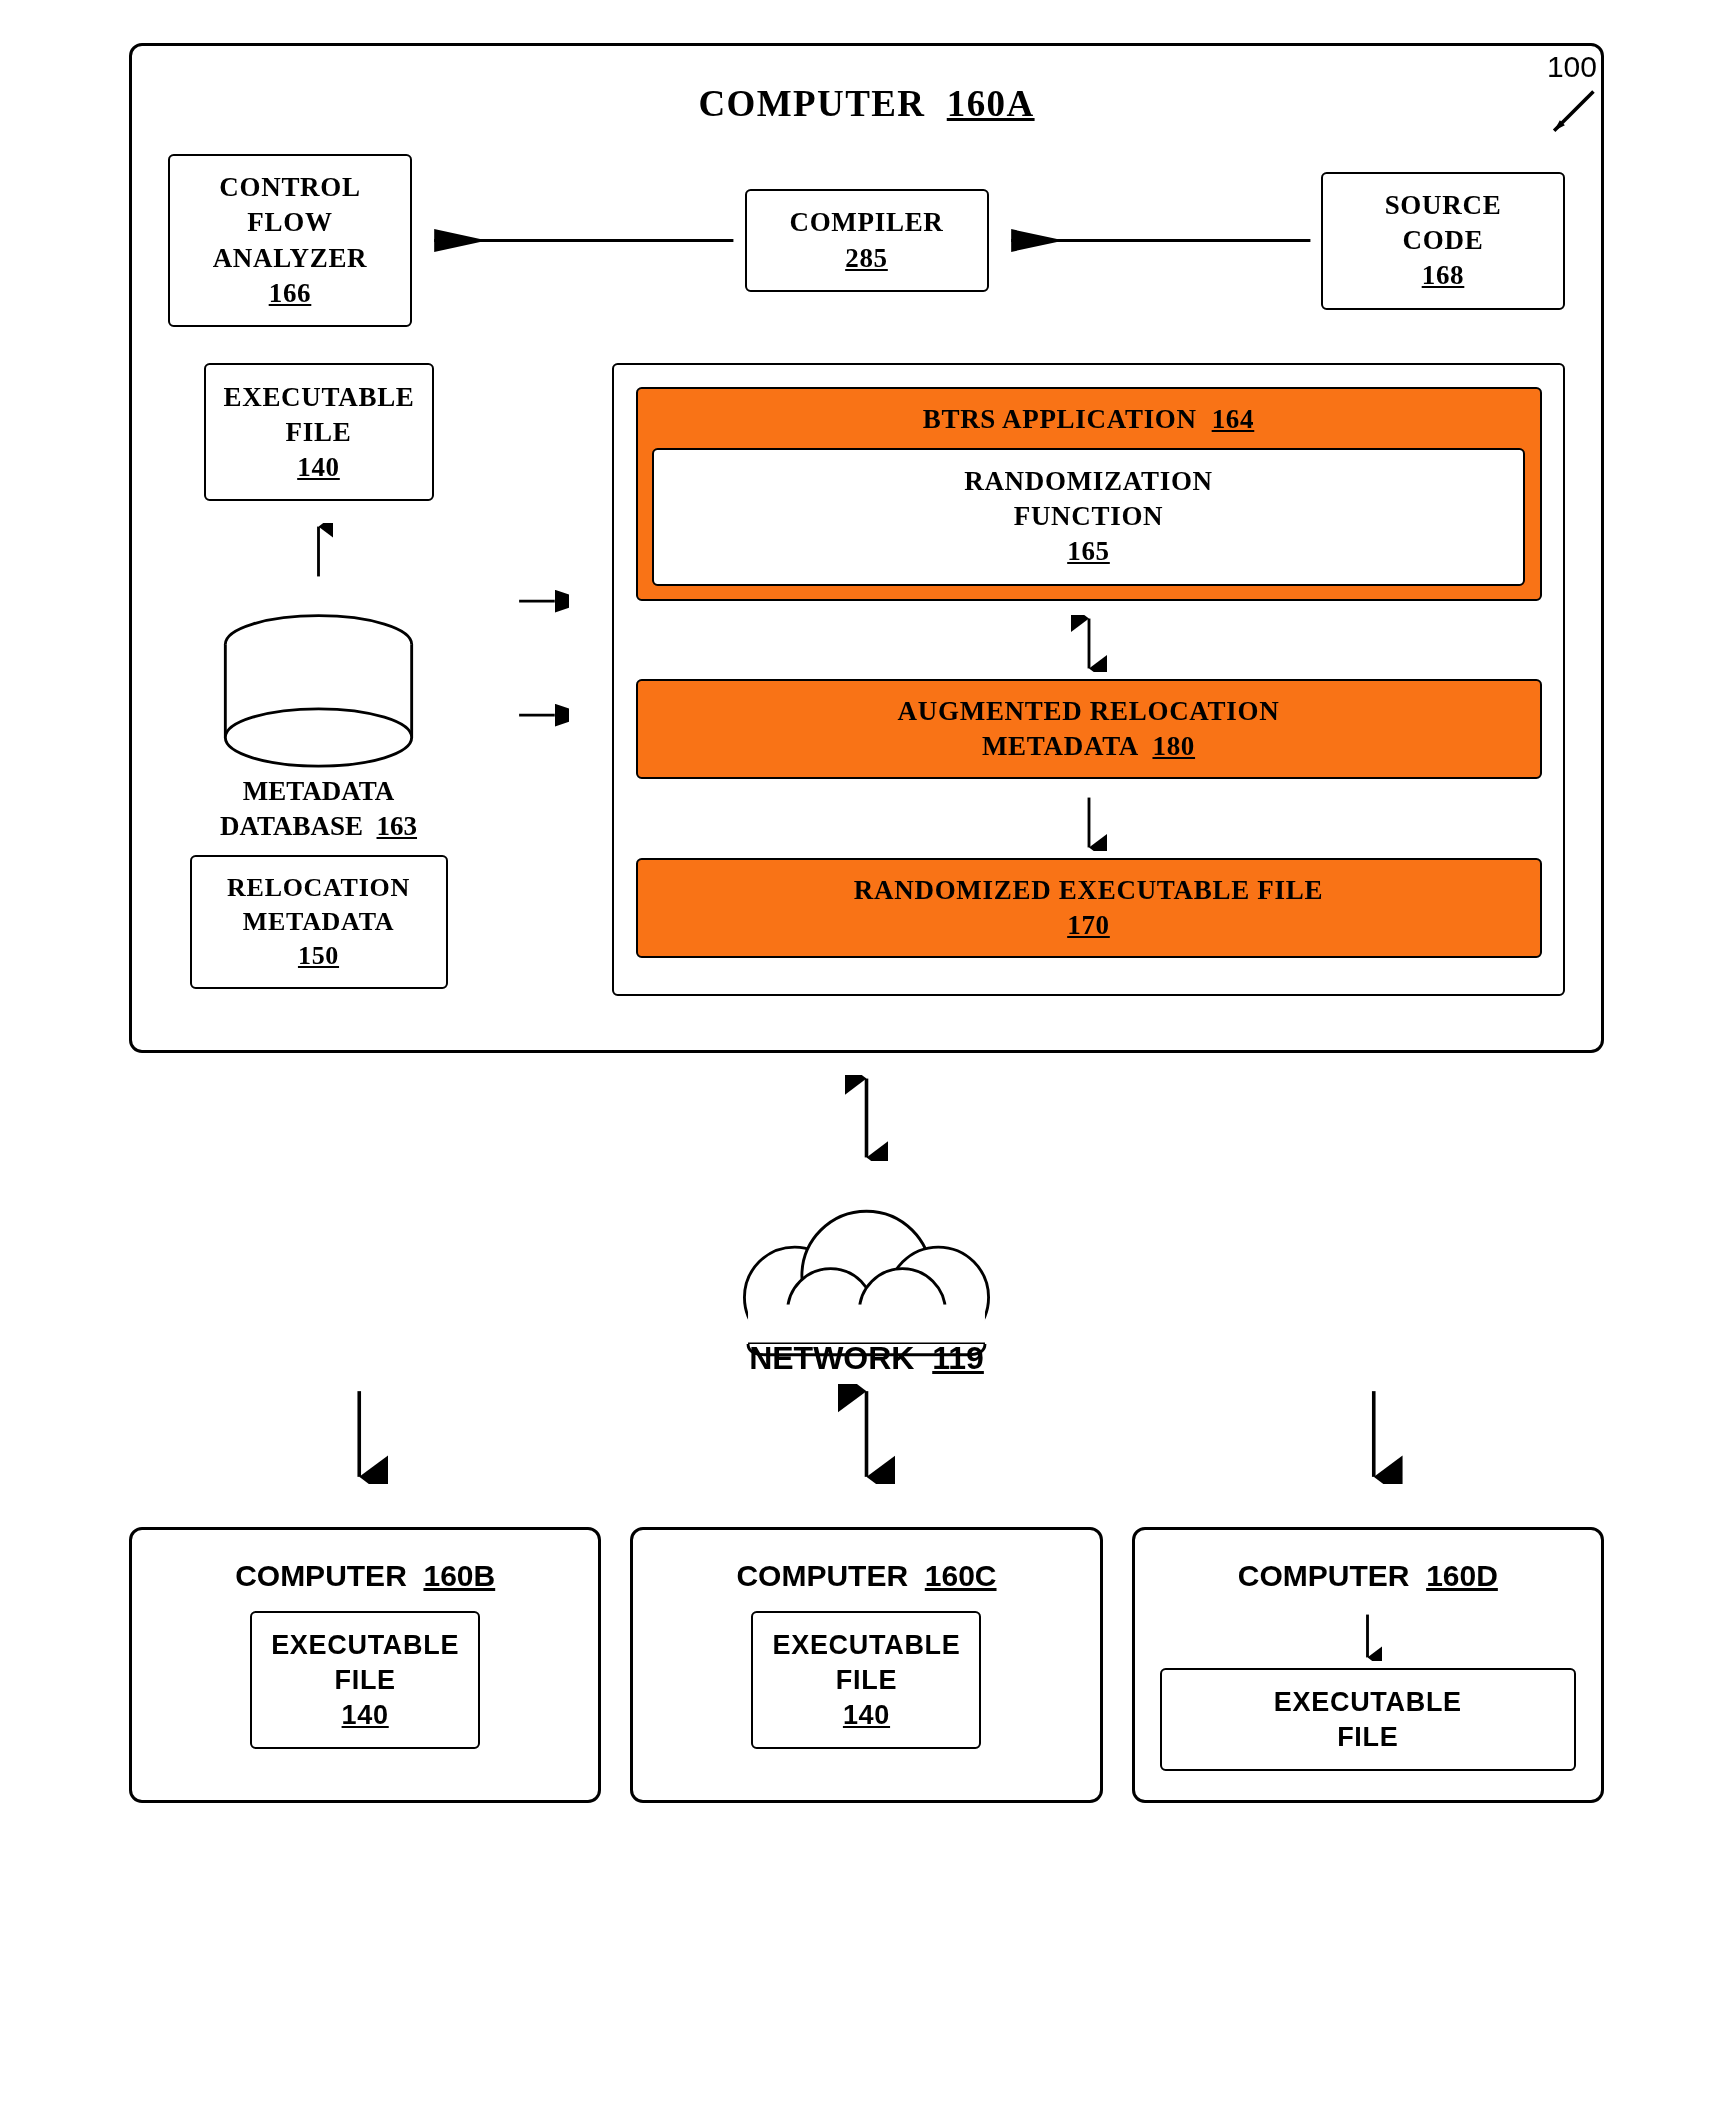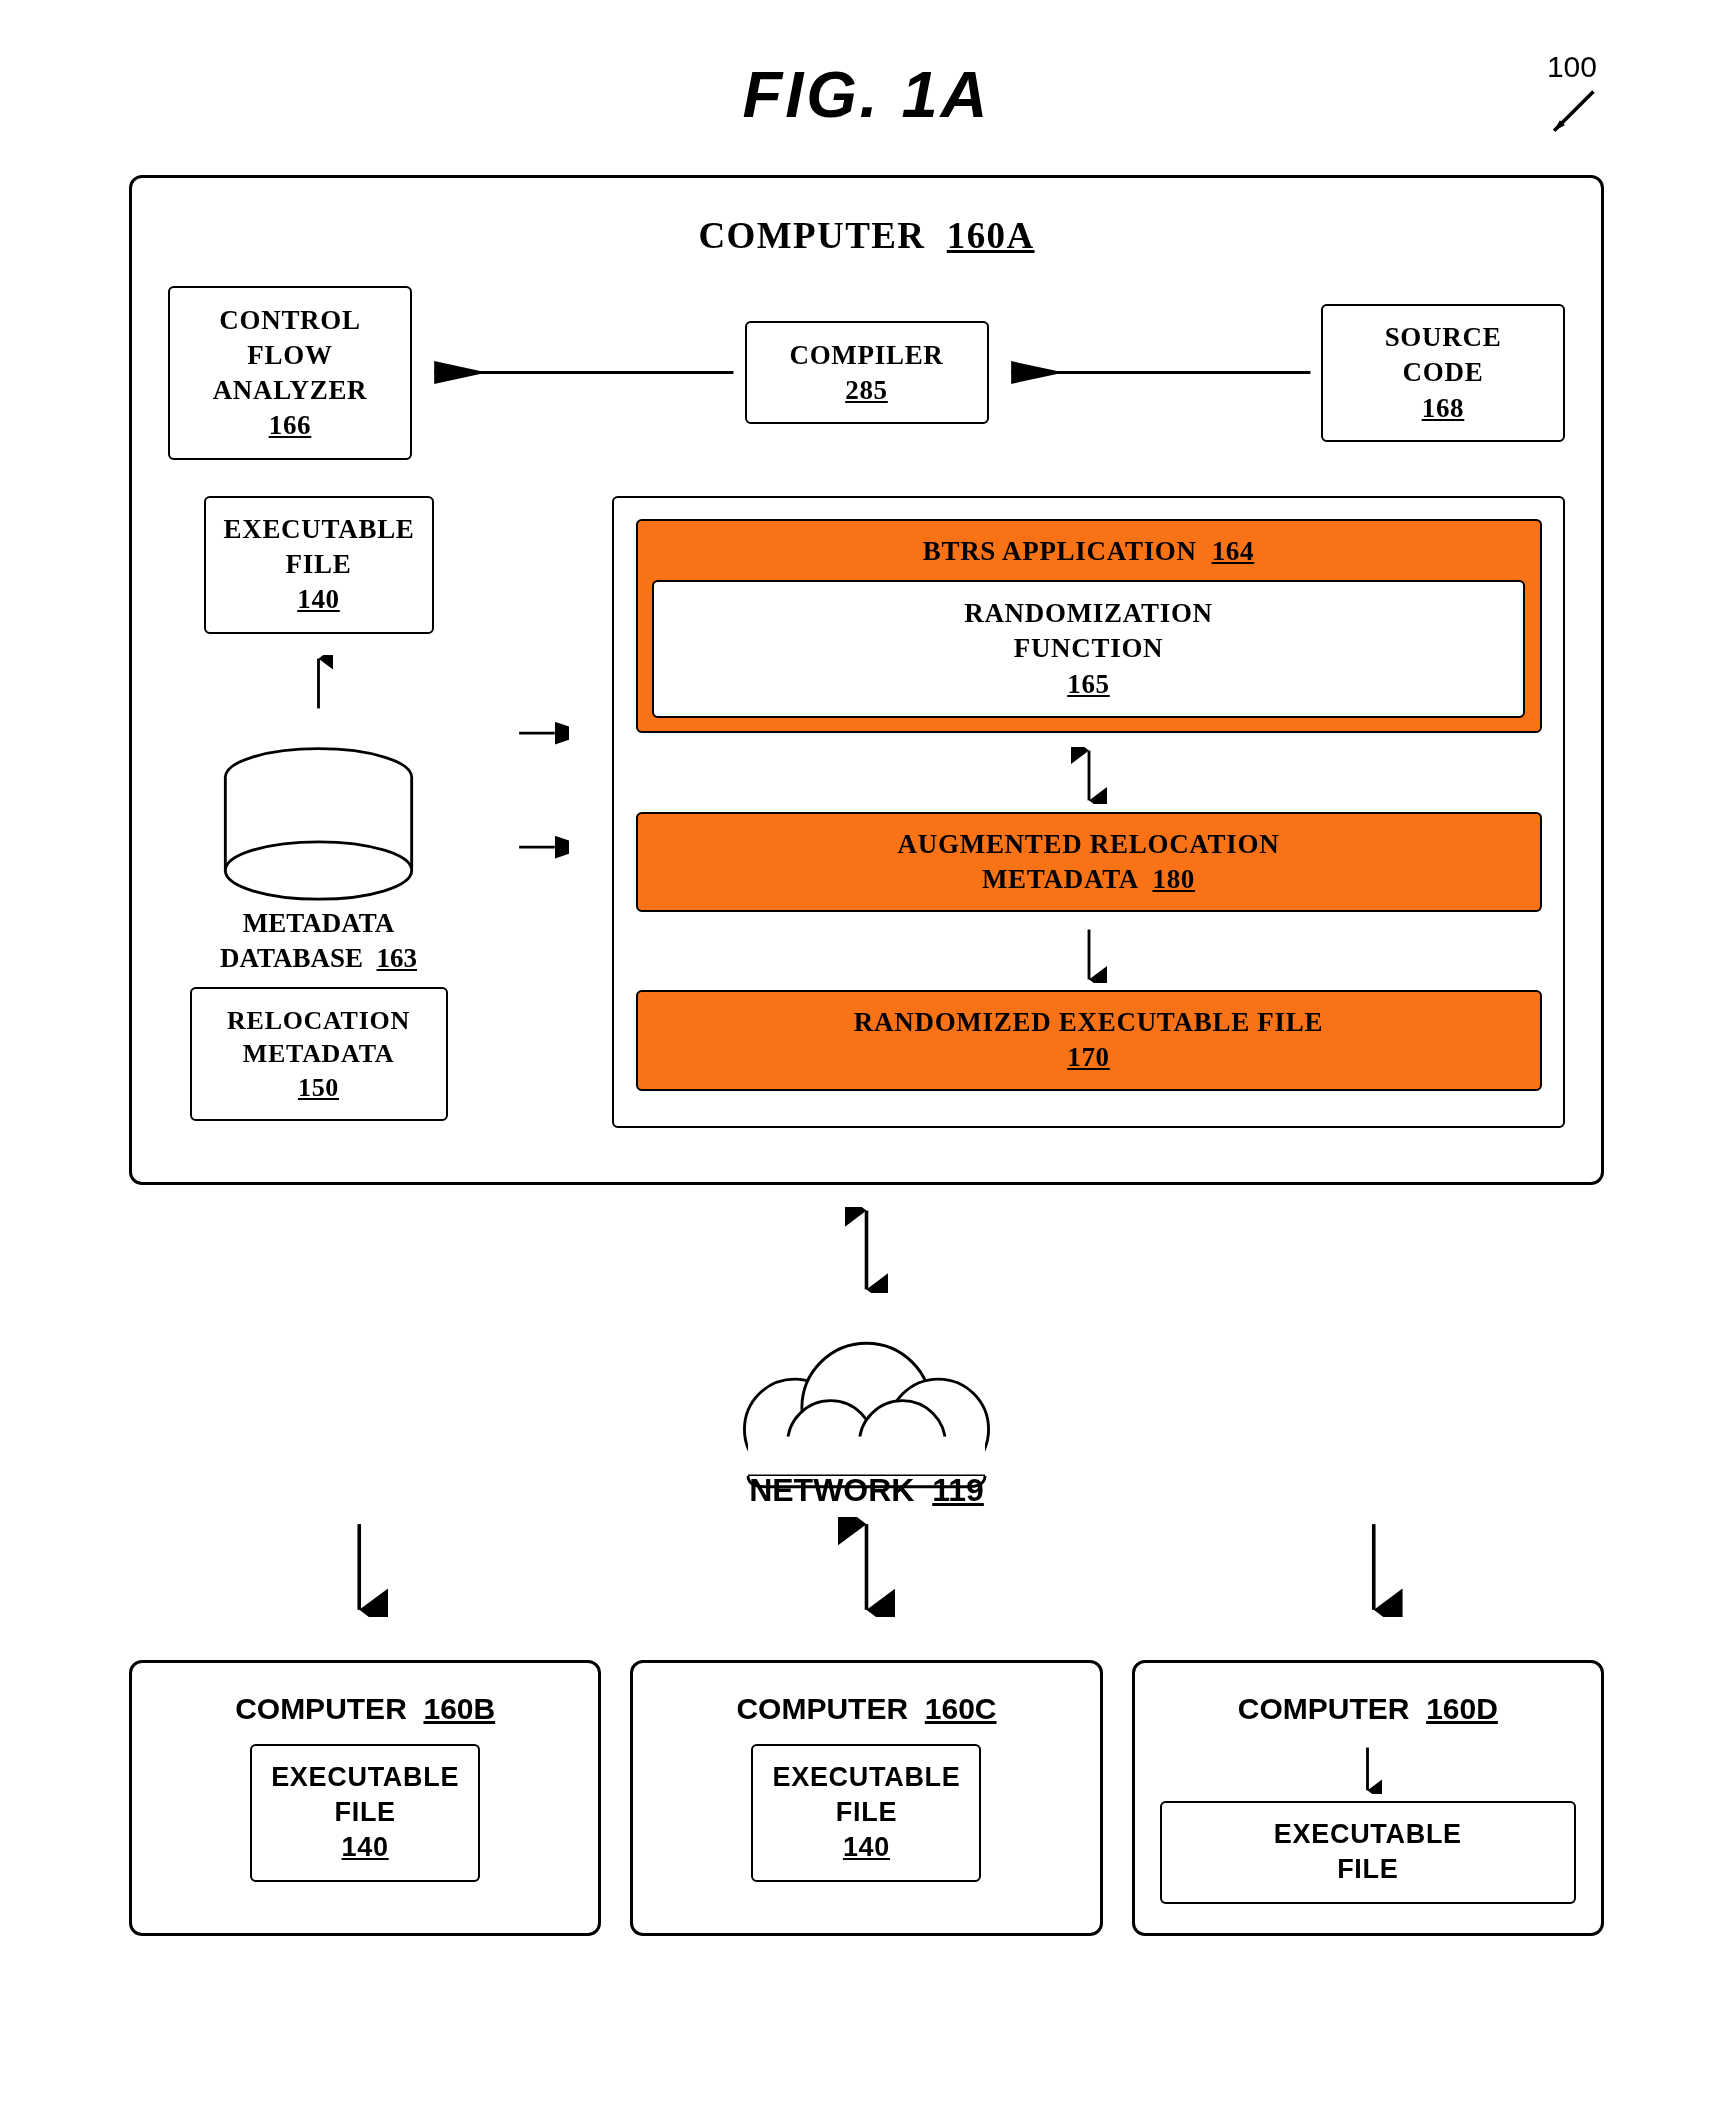--- a/index.html
+++ b/index.html
@@ -163,21 +163,20 @@
 <div class="page-container">
 
   <div class="ref-100">
     <span>100</span>
     <svg width="50" height="50" viewBox="0 0 70 70" style="display:block;margin-top:3.6px;">
       <line x1="65" y1="5" x2="10" y2="60" stroke="#000" stroke-width="5"></line>
       <polygon points="10,60 25,52 18,45" fill="#000"></polygon>
     </svg>
   </div>
 
-  <div class="fig-title">FIG. 1A</div>
 
   <div class="computer-box">
 
     <div class="computer-label">
       <span>COMPUTER</span>
       &nbsp;<span class="underline">160A</span>
     </div>
 
     <div style="position:relative; margin-bottom: 36px;">
       <div style="display:flex; justify-content: space-between; align-items: center;">

